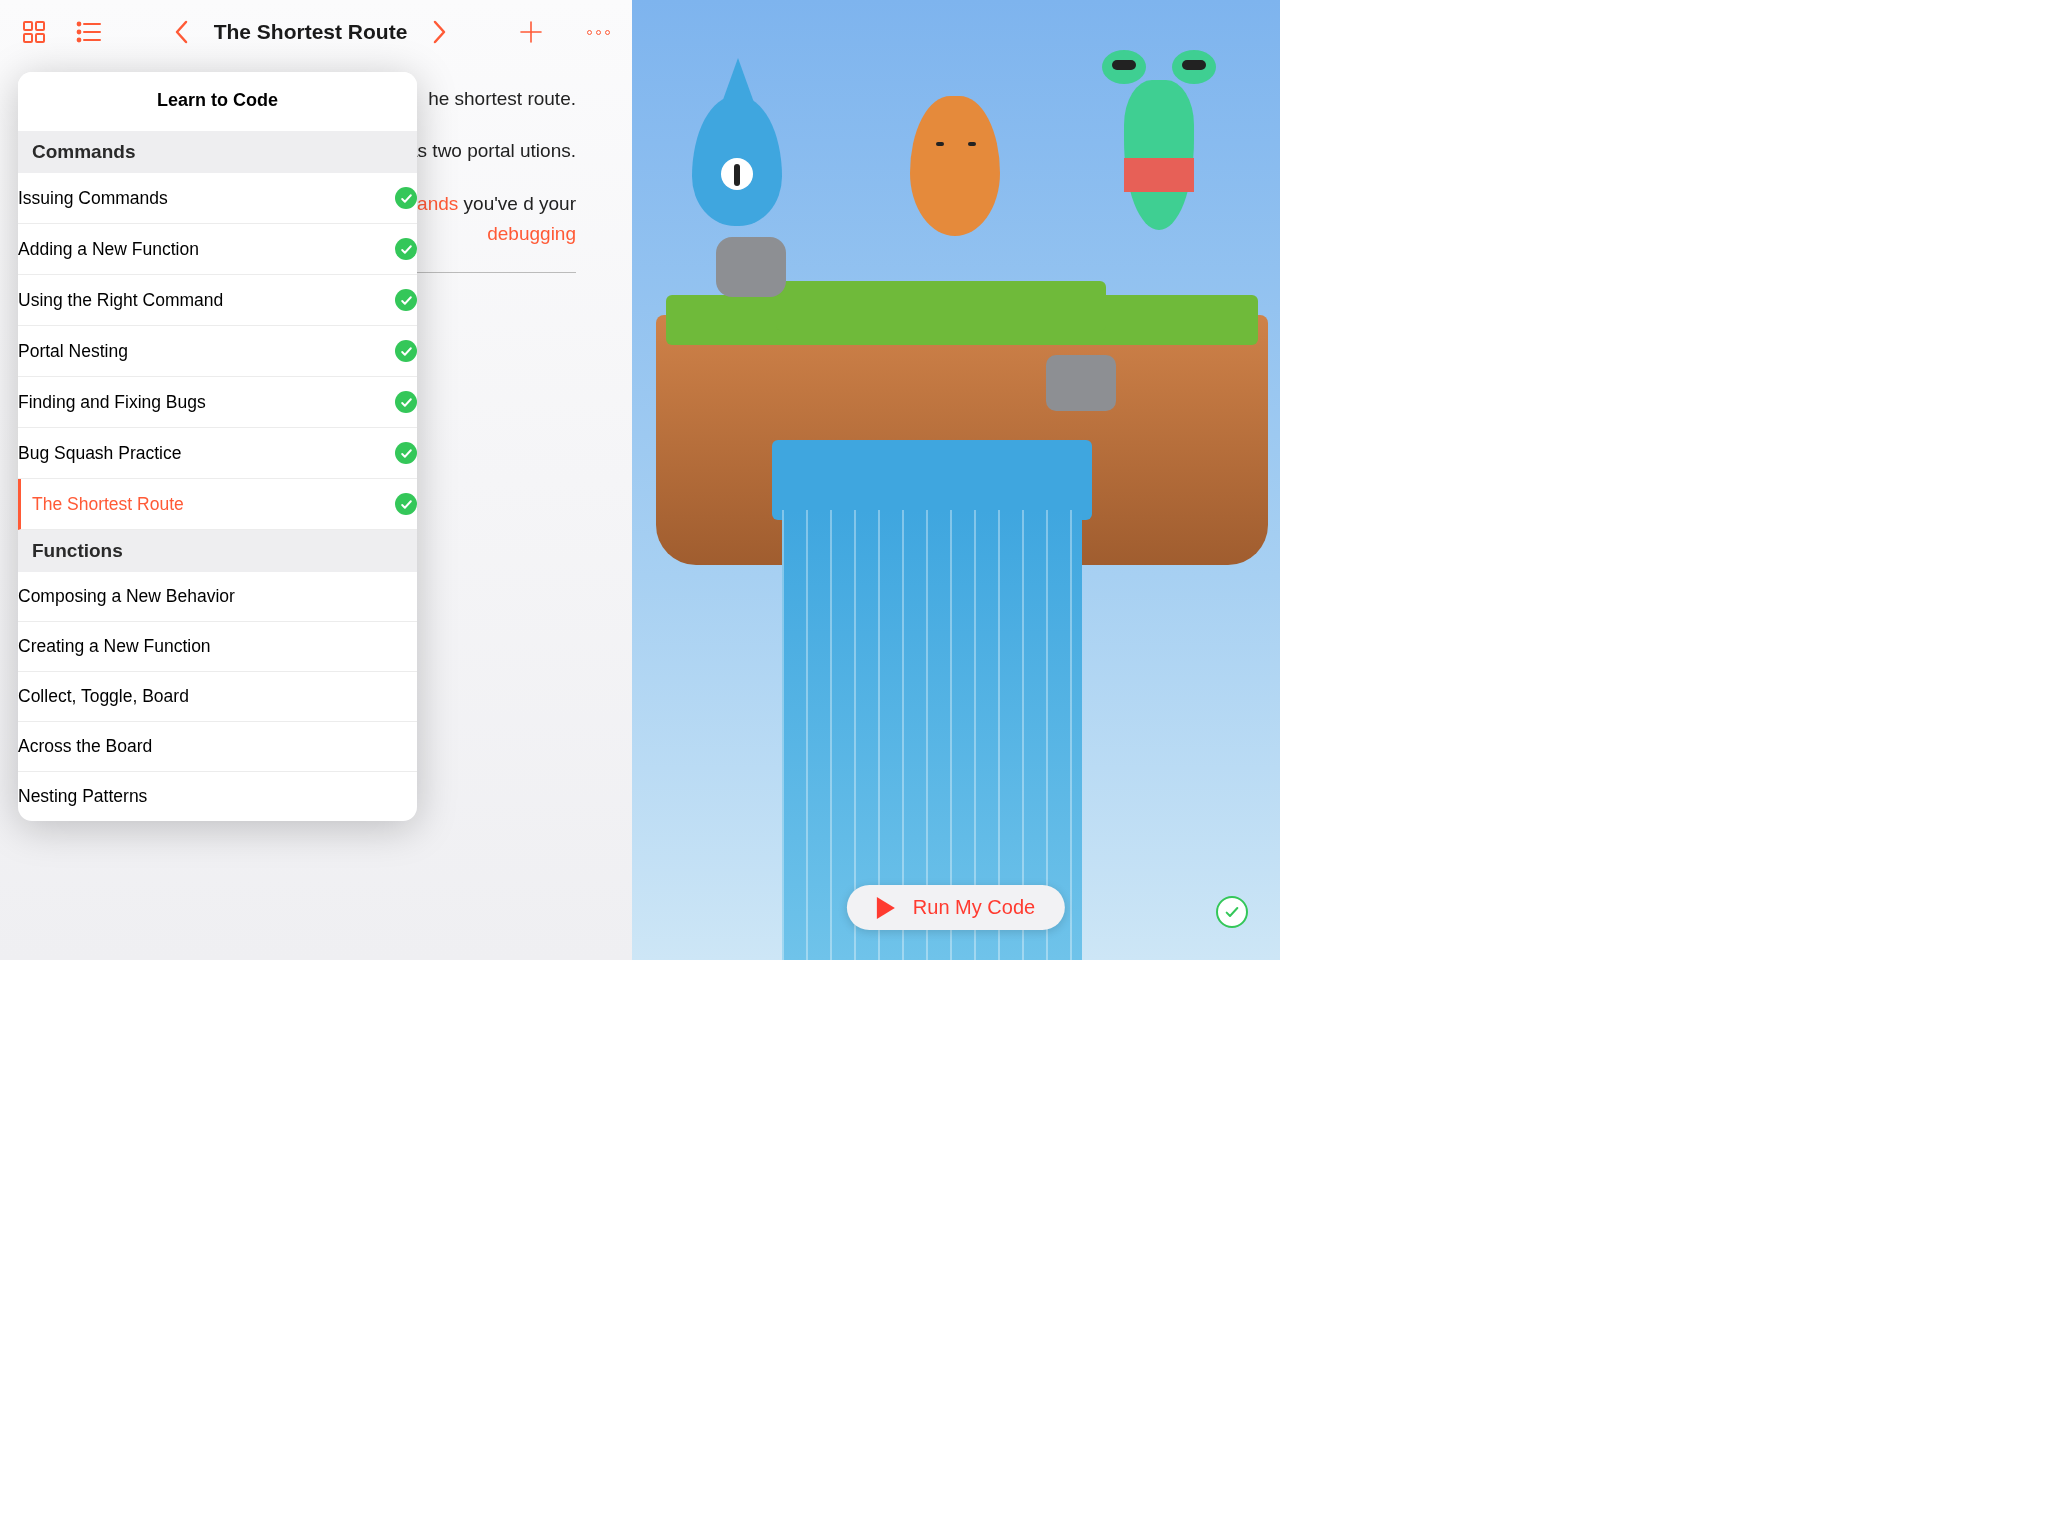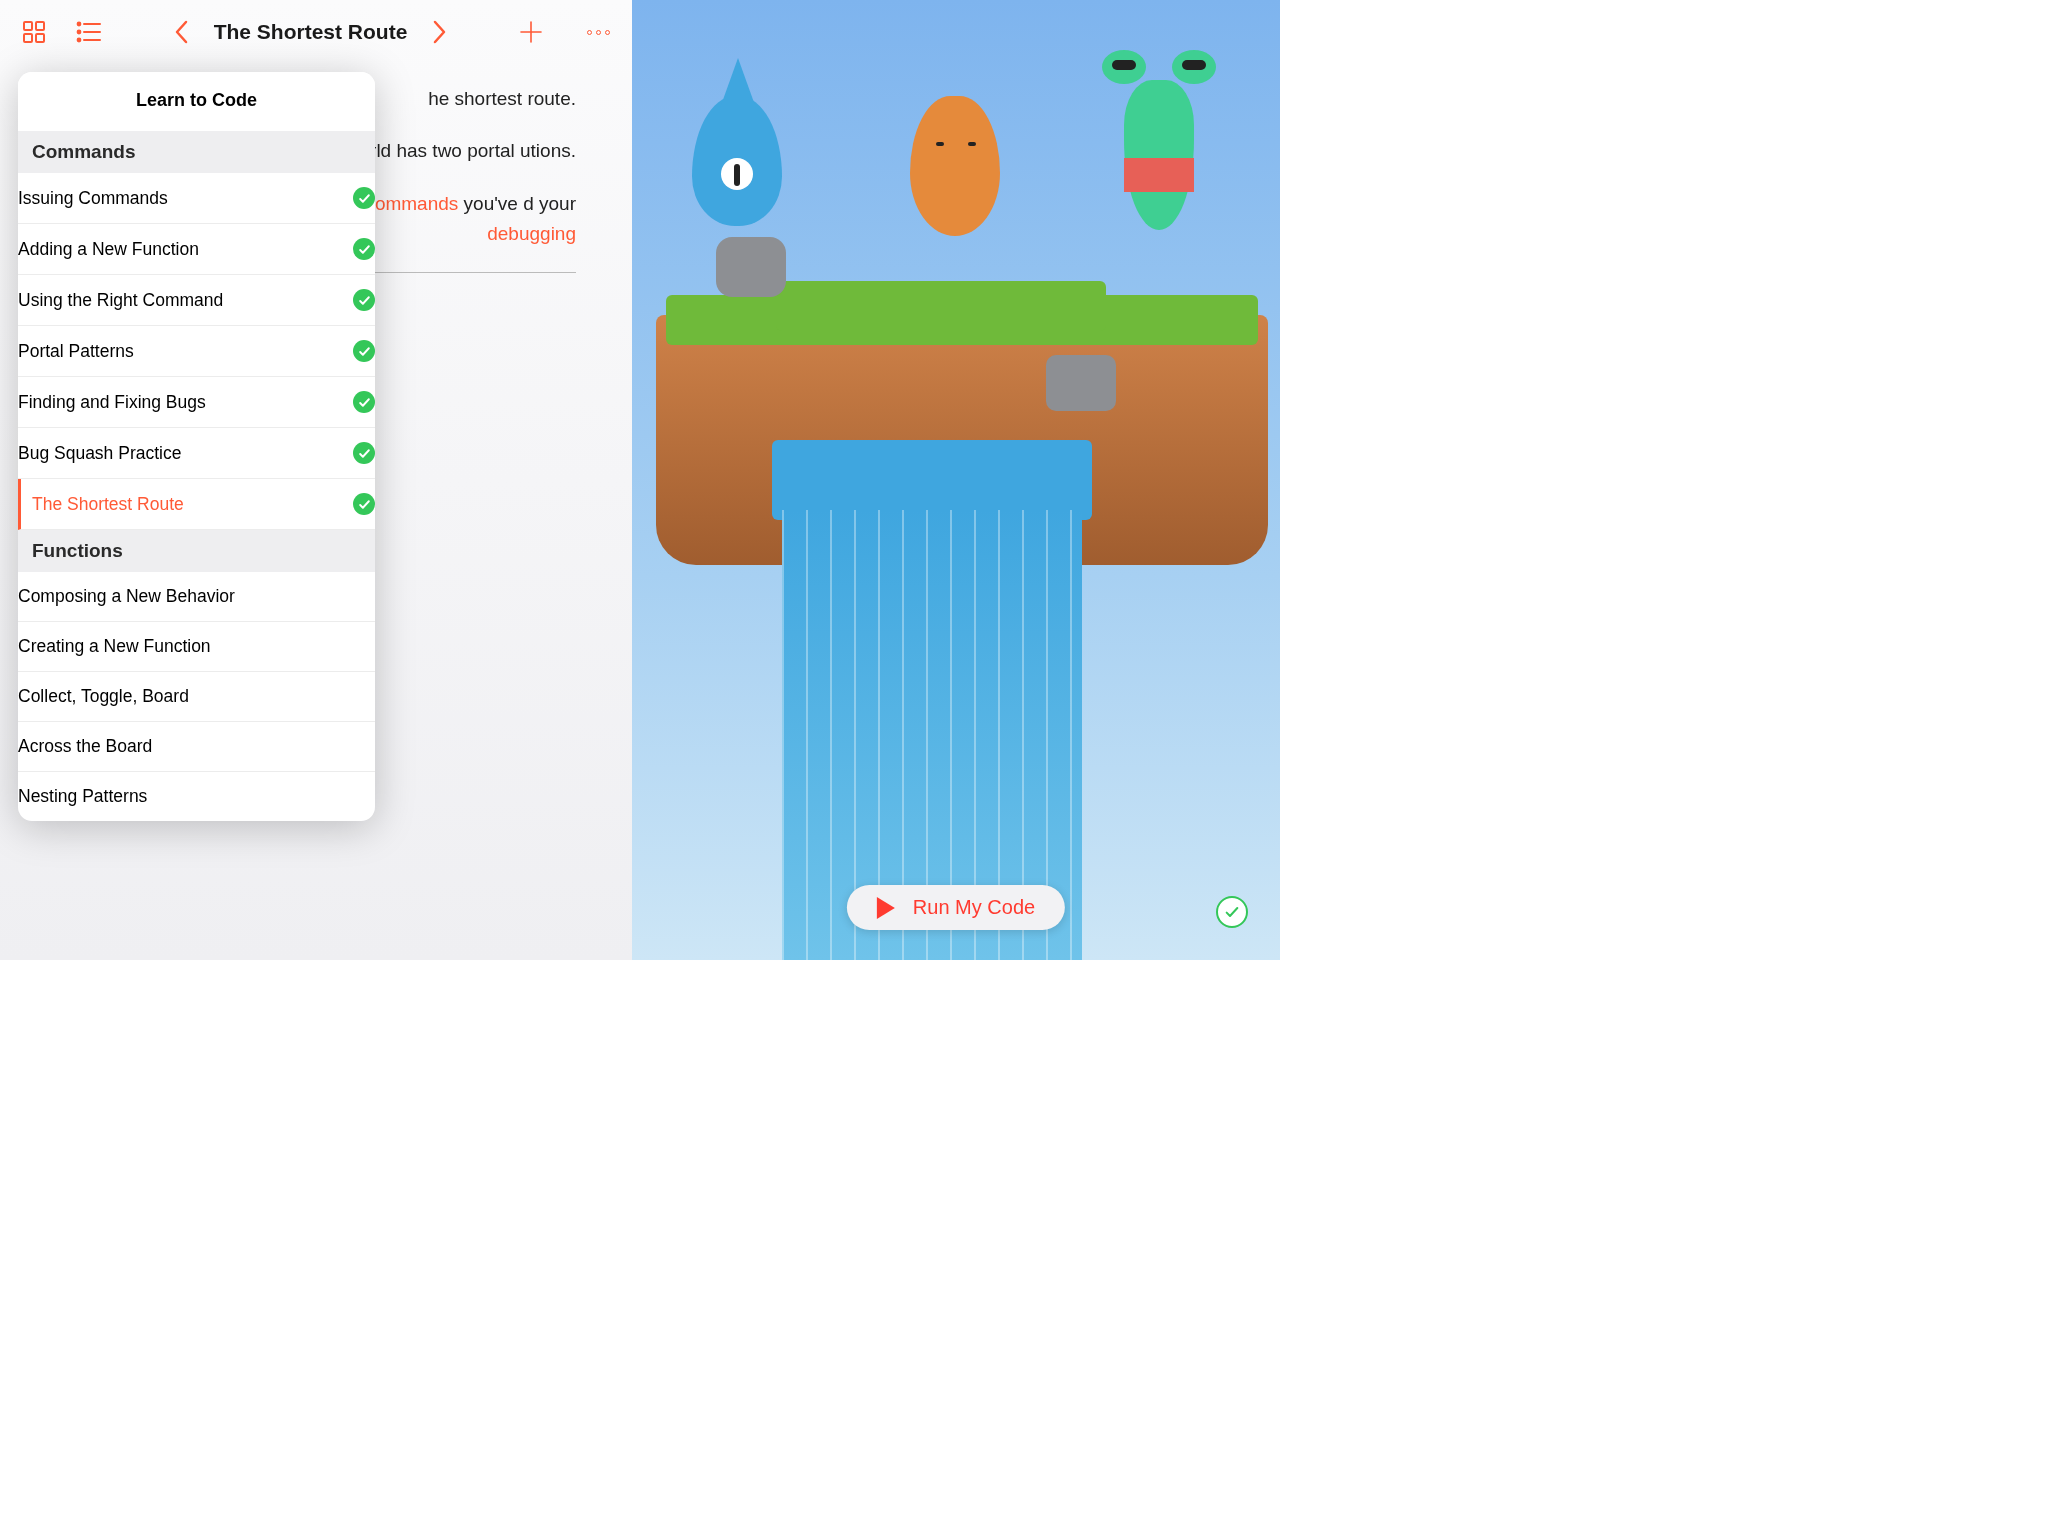--- a/index.html
+++ b/index.html
@@ -24,21 +24,21 @@
 .more-dots span { width: 5px; height: 5px; border: 1.5px solid #ff5a36; border-radius: 50%; }
 
 
 .page-content { position: absolute; top: 64px; left: 0; right: 0; padding: 20px 56px 0 40px; font-size: 19px; line-height: 1.6; color: #222; text-align: justify; }
 .page-content p { margin-bottom: 22px; }
 .page-content .kw { color: #ff5a36; }
 .page-content hr { border: none; border-top: 1px solid #bbb; margin-top: 12px; }
 
 
 .dropdown {
-  position: absolute; top: 72px; left: 18px; width: 357px;
+  position: absolute; top: 72px; left: 18px; width: 399px;
   background: #fff; border-radius: 14px; box-shadow: 0 6px 40px rgba(0,0,0,0.22);
   overflow: hidden;
 }
 .dropdown::before {
   content: ""; position: absolute; top: -9px; left: 69px;
   width: 18px; height: 18px; background: #fff; transform: rotate(45deg);
   box-shadow: -3px -3px 6px rgba(0,0,0,0.06);
 }
 .dd-title { text-align: center; font-size: 18px; font-weight: 600; padding: 18px 0 20px; position: relative; background: #fff; }
 .dd-section { background: #eeeef0; padding: 10px 14px; font-size: 19px; font-weight: 600; color: #2a2a2a; }
@@ -169,21 +169,21 @@
         </div>
         <div class="dd-item">
           <span>Using the Right Command</span>
           <span class="check">
             <svg viewBox="0 0 24 24" fill="none" stroke="#fff" stroke-width="3.5" stroke-linecap="round" stroke-linejoin="round">
               <polyline points="4,13 9,18 20,6"></polyline>
             </svg>
           </span>
         </div>
         <div class="dd-item">
-          <span>Portal Patterns</span>
+          <span>Portal Nesting</span>
           <span class="check">
             <svg viewBox="0 0 24 24" fill="none" stroke="#fff" stroke-width="3.5" stroke-linecap="round" stroke-linejoin="round">
               <polyline points="4,13 9,18 20,6"></polyline>
             </svg>
           </span>
         </div>
         <div class="dd-item">
           <span>Finding and Fixing Bugs</span>
           <span class="check">
             <svg viewBox="0 0 24 24" fill="none" stroke="#fff" stroke-width="3.5" stroke-linecap="round" stroke-linejoin="round">

